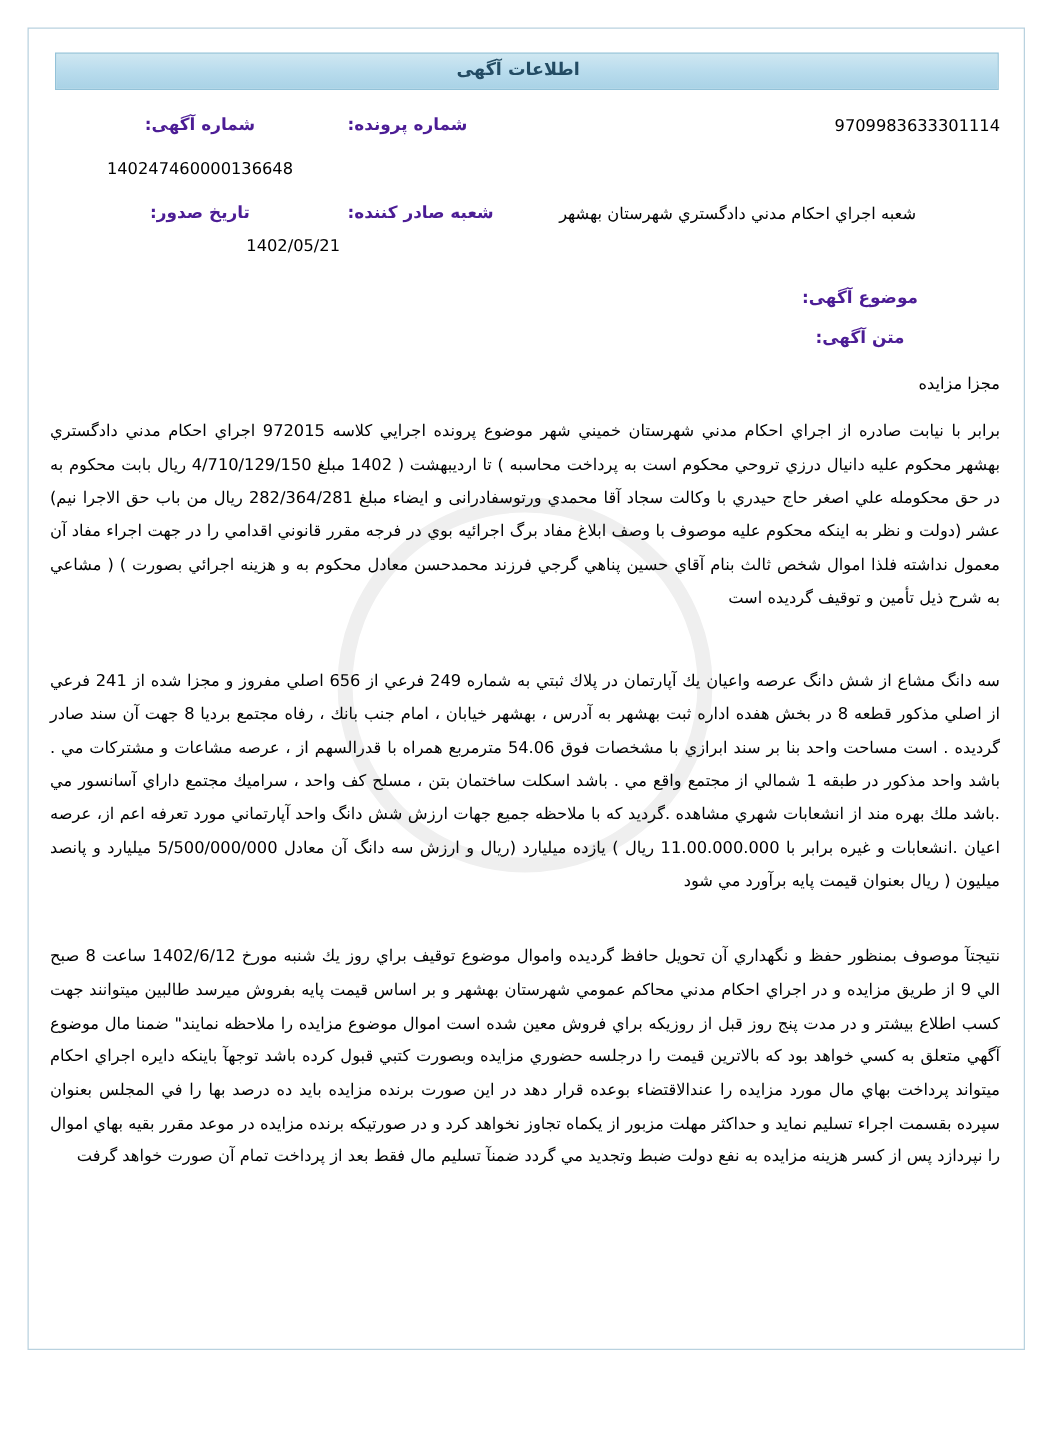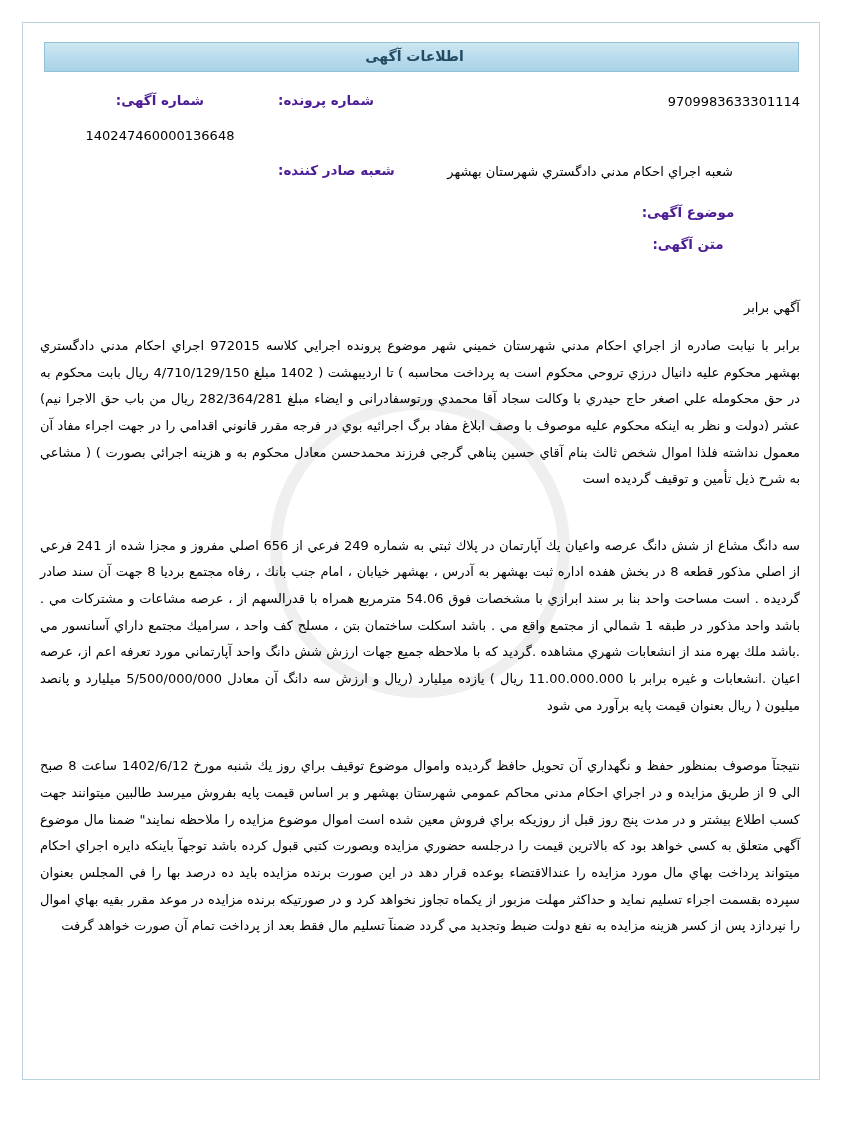--- a/index.html
+++ b/index.html
@@ -177,36 +177,40 @@
         </div>
       </div>
 
       <div class="meta-row" style="margin-top:6px;">
         <div class="col-left">
           <div class="pair">
             <div class="value" style="max-width:330px;">شعبه اجراي احكام مدني دادگستري شهرستان بهشهر</div>
             <div class="label">شعبه صادر کننده:</div>
           </div>
         </div>
+        <div class="col-right">
+          <div class="label">تاریخ صدور:</div>
+          <div class="value val-block" style="margin-top:10px;">1402/05/21</div>
+        </div>
       </div>
 
       <div class="meta-row" style="margin-top:22px;">
         <div class="col-right">
           <div class="label">موضوع آگهی:</div>
         </div>
       </div>
 
       <div class="meta-row" style="margin-top:4px;">
         <div class="col-right">
           <div class="label">متن آگهی:</div>
         </div>
       </div>
 
     </div>
 
     <div class="body-area">
-      <div class="ttl">آگهي برابر</div>
+      <div class="ttl">مجزا مزايده</div>
       <div class="para first">برابر با نيابت صادره از اجراي احكام مدني شهرستان خميني شهر موضوع پرونده اجرايي كلاسه 972015 اجراي احكام مدني دادگستري بهشهر محكوم عليه دانيال درزي تروحي محكوم است به پرداخت محاسبه ) تا ارديبهشت ( 1402 مبلغ 4/710/129/150 ريال بابت محكوم به در حق محكومله علي اصغر حاج حيدري با وكالت سجاد آقا محمدي ورتوسفادرانی و ايضاء مبلغ 282/364/281 ريال من باب حق الاجرا نيم) عشر (دولت و نظر به اينكه محكوم عليه موصوف با وصف ابلاغ مفاد برگ اجرائيه بوي در فرجه مقرر قانوني اقدامي را در جهت اجراء مفاد آن معمول نداشته فلذا اموال شخص ثالث بنام آقاي حسين پناهي گرجي فرزند محمدحسن معادل محكوم به و هزينه اجرائي بصورت ) ( مشاعي به شرح ذيل تأمين و توقيف گرديده است</div>
       <div class="para">سه دانگ مشاع از شش دانگ عرصه واعيان يك آپارتمان در پلاك ثبتي به شماره 249 فرعي از 656 اصلي مفروز و مجزا شده از 241 فرعي از اصلي مذكور قطعه 8 در بخش هفده اداره ثبت بهشهر به آدرس ، بهشهر خيابان ، امام جنب بانك ، رفاه مجتمع برديا 8 جهت آن سند صادر گرديده . است مساحت واحد بنا بر سند ابرازي با مشخصات فوق 54.06 مترمربع همراه با قدرالسهم از ، عرصه مشاعات و مشتركات مي . باشد واحد مذكور در طبقه 1 شمالي از مجتمع واقع مي . باشد اسكلت ساختمان بتن ، مسلح كف واحد ، سراميك مجتمع داراي آسانسور مي .باشد ملك بهره مند از انشعابات شهري مشاهده .گرديد كه با ملاحظه جميع جهات ارزش شش دانگ واحد آپارتماني مورد تعرفه اعم از، عرصه اعيان .انشعابات و غيره برابر با 11.00.000.000 ريال ) يازده ميليارد (ريال و ارزش سه دانگ آن معادل 5/500/000/000 ميليارد و پانصد ميليون ( ريال بعنوان قيمت پايه برآورد مي شود</div>
       <div class="para">نتيجتآ موصوف بمنظور حفظ و نگهداري آن تحويل حافظ گرديده واموال موضوع توقيف براي روز يك شنبه مورخ 1402/6/12 ساعت 8 صبح الي 9 از طريق مزايده و در اجراي احكام مدني محاكم عمومي شهرستان بهشهر و بر اساس قيمت پايه بفروش ميرسد طالبين ميتوانند جهت كسب اطلاع بيشتر و در مدت پنج روز قبل از روزيكه براي فروش معين شده است اموال موضوع مزايده را ملاحظه نمايند" ضمنا مال موضوع آگهي متعلق به كسي خواهد بود كه بالاترين قيمت را درجلسه حضوري مزايده وبصورت كتبي قبول كرده باشد توجهآ باينكه دايره اجراي احكام ميتواند پرداخت بهاي مال مورد مزايده را عندالاقتضاء بوعده قرار دهد در اين صورت برنده مزايده بايد ده درصد بها را في المجلس بعنوان سپرده بقسمت اجراء تسليم نمايد و حداكثر مهلت مزبور از يكماه تجاوز نخواهد كرد و در صورتيكه برنده مزايده در موعد مقرر بقيه بهاي اموال را نپردازد پس از كسر هزينه مزايده به نفع دولت ضبط وتجديد مي گردد ضمنآ تسليم مال فقط بعد از پرداخت تمام آن صورت خواهد گرفت</div>
     </div>
   </div>
 </div>
 
 </body></html>

